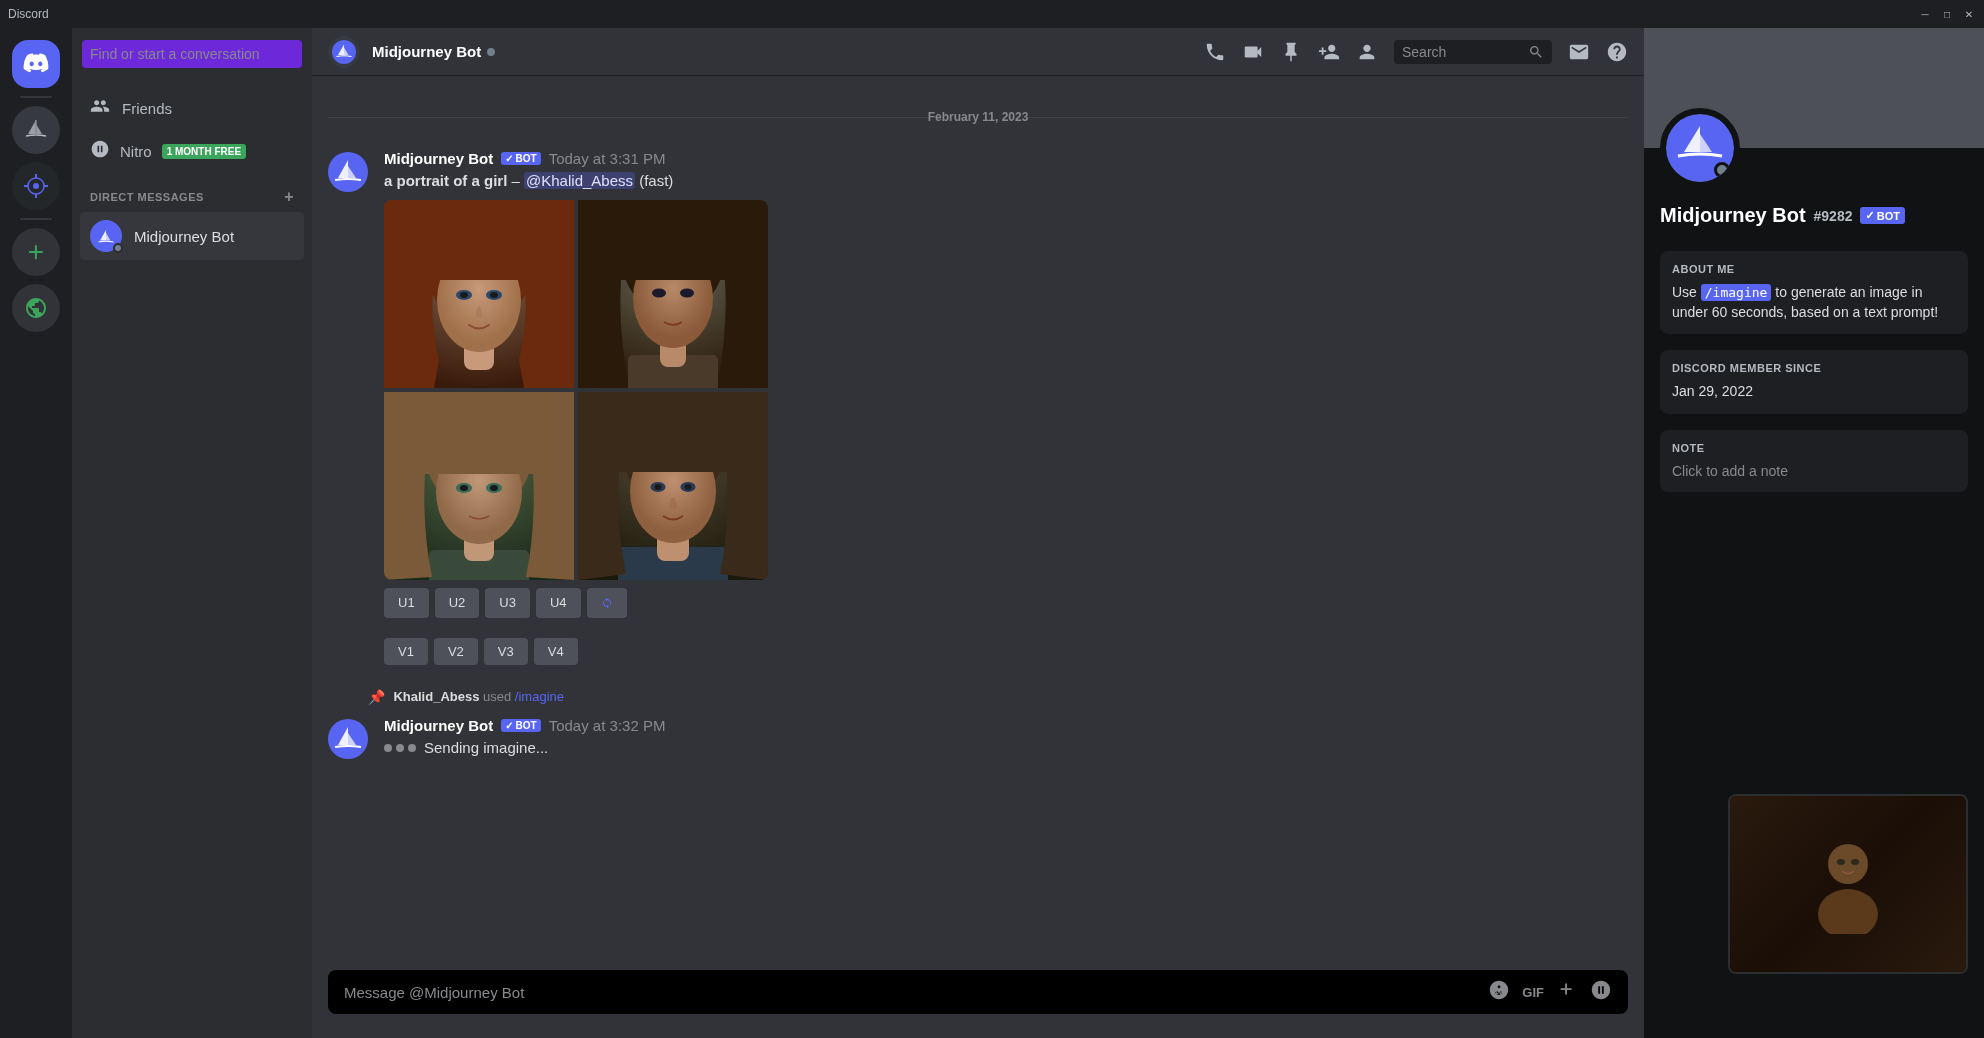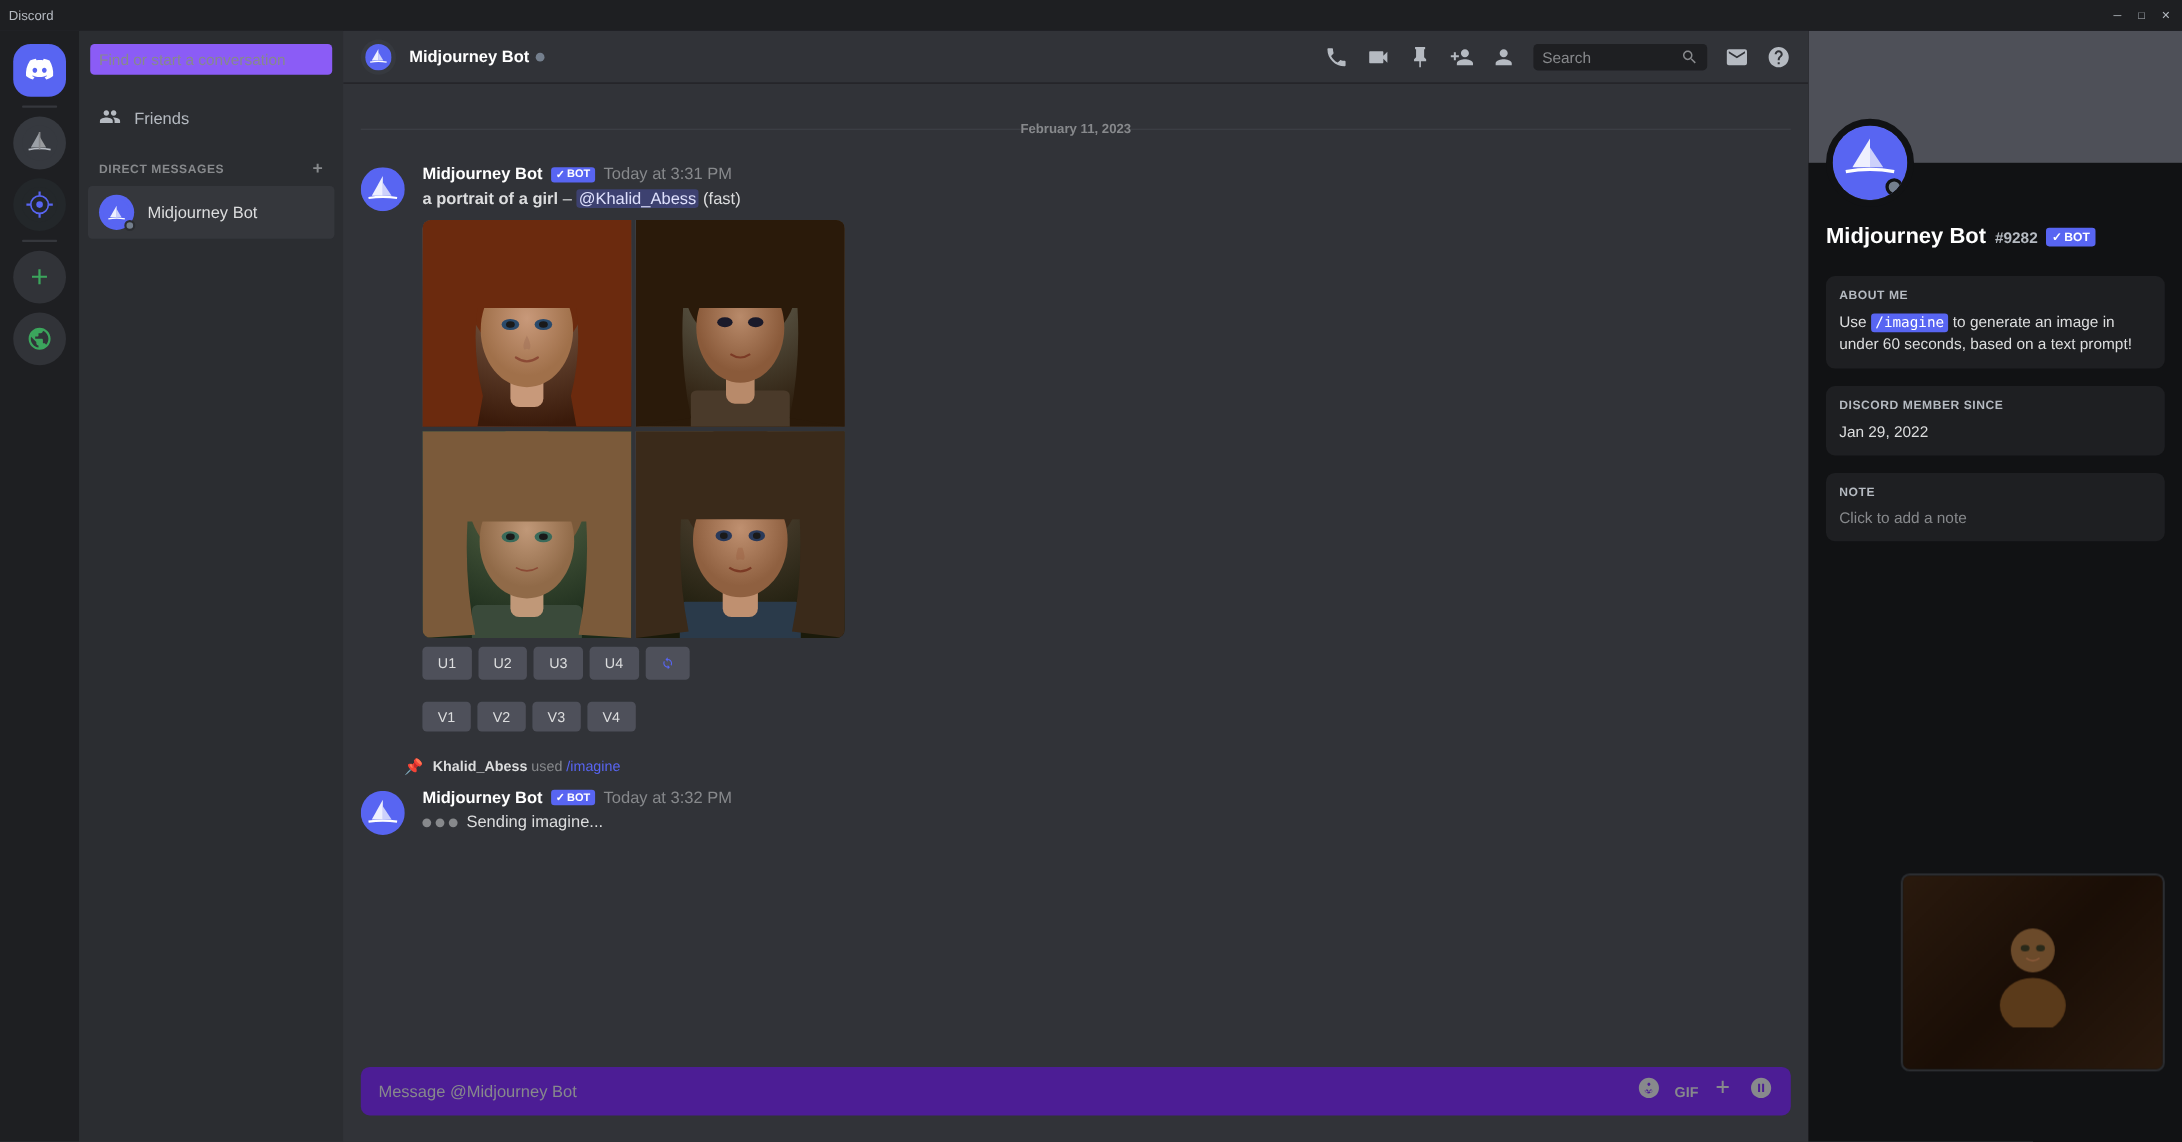--- a/index.html
+++ b/index.html
@@ -113,21 +113,21 @@
       display: flex;
       flex-direction: column;
       flex-shrink: 0;
     }
     .dm-search-box {
       padding: 12px 10px;
       flex-shrink: 0;
     }
     .dm-search-input {
       width: 100%;
-      background: #8b5cf6;
+      background: #6d28d9;
       border: none;
       border-radius: 4px;
       padding: 6px 8px;
       color: #dcddde;
       font-size: 14px;
       outline: none;
       cursor: pointer;
     }
     .dm-search-input::placeholder { color: #87898c; }
 
@@ -473,21 +473,21 @@
       border-radius: 50%;
       background: #87898c;
     }
 
     
     .message-input-area {
       padding: 0 16px 24px;
       flex-shrink: 0;
     }
     .message-input-box {
-      background: #4c1d95;
+      background: #000000;
       border-radius: 8px;
       display: flex;
       align-items: center;
       padding: 0 16px;
       min-height: 44px;
       gap: 12px;
     }
     .message-input {
       flex: 1;
       background: transparent;
@@ -684,20 +684,29 @@
     </div>
 
     <div class="dm-nav">
       <div class="dm-nav-item">
         <span class="dm-nav-icon">
           <svg width="20" height="20" viewBox="0 0 24 24" fill="#b5bac1">
             <path d="M16 11c1.66 0 2.99-1.34 2.99-3S17.66 5 16 5c-1.66 0-3 1.34-3 3s1.34 3 3 3zm-8 0c1.66 0 2.99-1.34 2.99-3S9.66 5 8 5C6.34 5 5 6.34 5 8s1.34 3 3 3zm0 2c-2.33 0-7 1.17-7 3.5V19h14v-2.5c0-2.33-4.67-3.5-7-3.5zm8 0c-.29 0-.62.02-.97.05 1.16.84 1.97 1.97 1.97 3.45V19h6v-2.5c0-2.33-4.67-3.5-7-3.5z"></path>
           </svg>
         </span>
         <span>Friends</span>
+      </div>
+      <div class="dm-nav-item" style="display:flex;align-items:center;gap:10px;">
+        <span class="dm-nav-icon">
+          <svg width="20" height="20" viewBox="0 0 24 24" fill="#b5bac1">
+            <path d="M12 2C6.48 2 2 6.48 2 12s4.48 10 10 10 10-4.48 10-10S17.52 2 12 2zm-1 14H9V8h2v8zm4 0h-2V8h2v8z"></path>
+          </svg>
+        </span>
+        <span>Nitro</span>
+        <span class="nitro-badge">1 MONTH FREE</span>
       </div>
     </div>
 
     <div class="dm-section-header">
       <span>DIRECT MESSAGES</span>
       <span class="dm-add-btn">+</span>
     </div>
 
     <div class="dm-list">
       <div class="dm-item">

